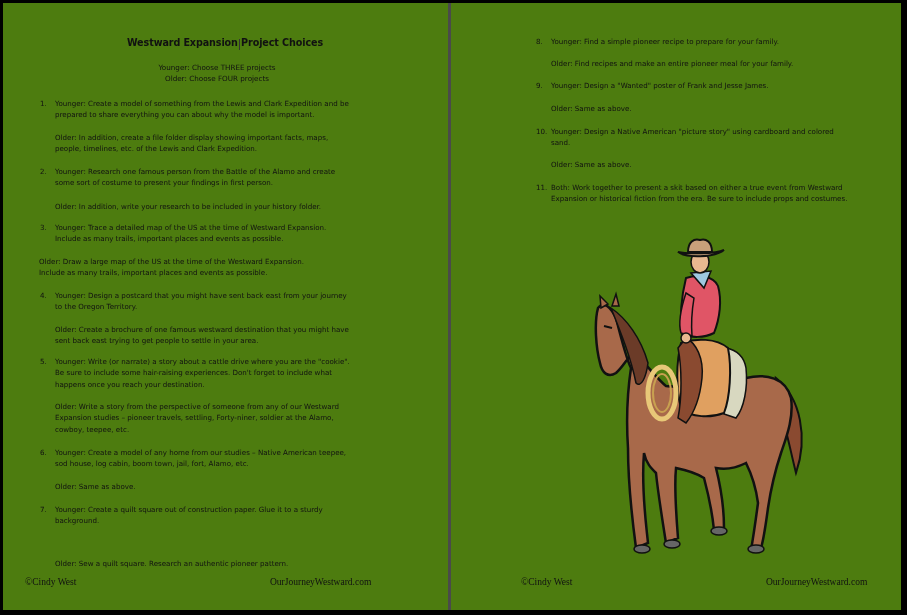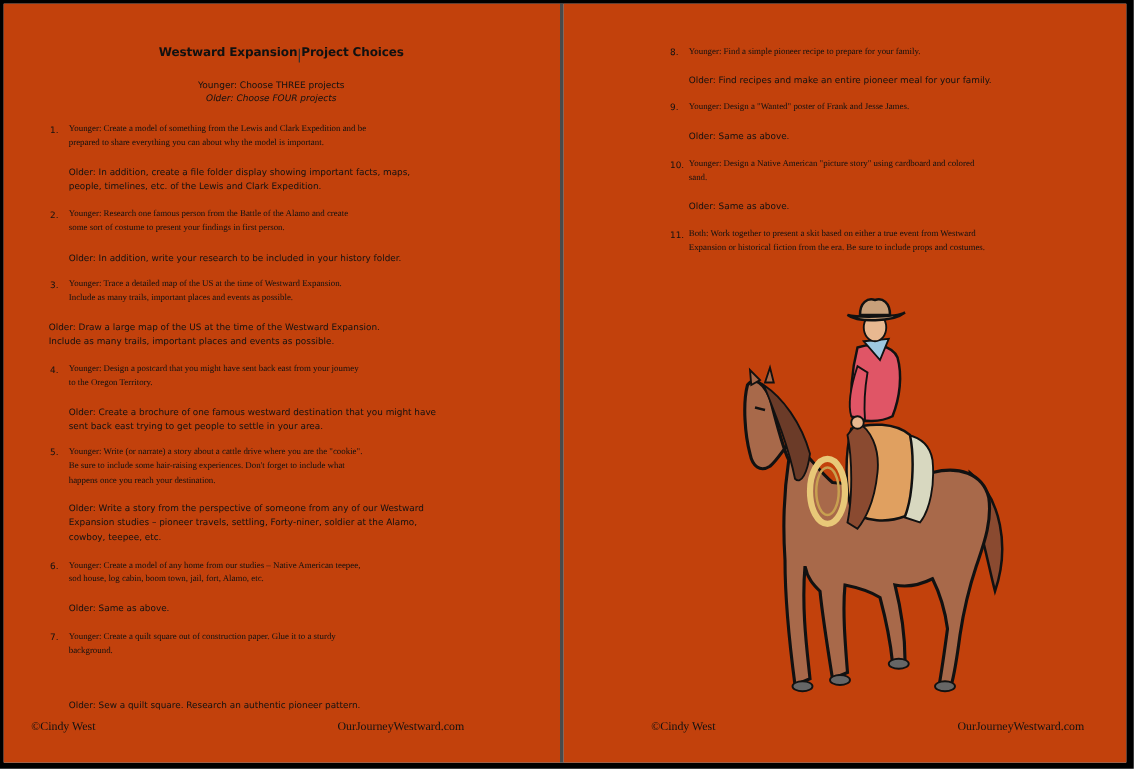--- a/index.html
+++ b/index.html
@@ -7,61 +7,61 @@
       width: 907px; height: 615px; overflow: hidden;
       background: #000;
       position: relative;
       font-family: "DejaVu Sans", sans-serif;
     }
     .frame {
       position: absolute; left: 3px; top: 3px; width: 898px; height: 607px;
       background: #fff;
     }
     .page {
-      position: absolute; top: 0; height: 607px; background: #c2410c;
+      position: absolute; top: 0; height: 607px; background: #4d7c0f;
     }
     .page.left { left: 0; width: 445px; }
     .page.right { left: 448px; width: 450px; }
     .divider {
       position: absolute; left: 445px; top: 0; width: 3px; height: 607px; background: #4a4a4a;
     }
     .title {
       position: absolute; left: 0; width: 400px; top: 34px;
       text-align: center; font-size: 9.6px; font-weight: bold; color: #111;
       padding-left: 22px;
       letter-spacing: -0.1px;
     }
     .subtitle {
       position: absolute; left: 0; width: 400px; text-align: center;
       font-size: 7.2px; color: #111; padding-left: 14px;
     }
     .item {
       position: absolute; font-size: 7.1px; line-height: 11.3px; color: #111;
     }
     .item .num { position: absolute; left: 0; top: 0; }
-    .item .text { position: absolute; left: 15px; top: 0; font-family: Liberation Serif, serif; }
+    .item .text { position: absolute; left: 15px; top: 0; }
     .older { position: absolute; font-size: 7.1px; line-height: 11.3px; color: #111; }
     .footer {
       position: absolute; font-family: "Liberation Serif", serif; font-size: 9.5px; color: #111;
       top: 574px;
     }
     .cursor {
       position: absolute; width: 1px; height: 11px; background: #333;
     }
   </style>
 </head>
 <body>
 
 <div class="frame">
 
   <div class="page left">
     <div class="title">Westward Expansion Project Choices</div>
     <div class="cursor" style="left:236px; top:36px;"></div>
     <div class="subtitle" style="top:60px;">Younger:  Choose THREE projects</div>
-    <div class="subtitle" style="top:71px;font-style:italic;">Older:  Choose FOUR projects</div>
+    <div class="subtitle" style="top:71px;">Older:  Choose FOUR projects</div>
 
     <div class="item" style="left:37px; top:95px; width:400px;">
       <span class="num">1.</span>
       <div class="text">
         <div>Younger:  Create a model of something from the Lewis and Clark Expedition and be</div>
         <div>prepared to share everything you can about why the model is important.</div>
       </div>
     </div>
     <div class="older" style="left:52px; top:129px;">
       <div>Older:  In addition, create a file folder display showing important facts, maps,</div>

